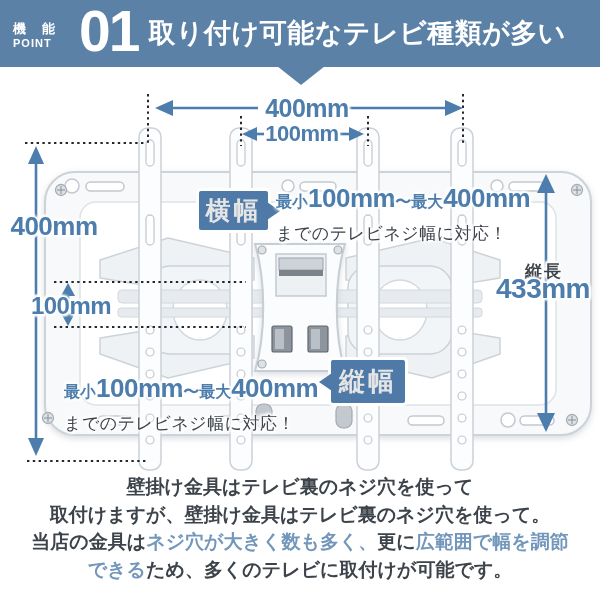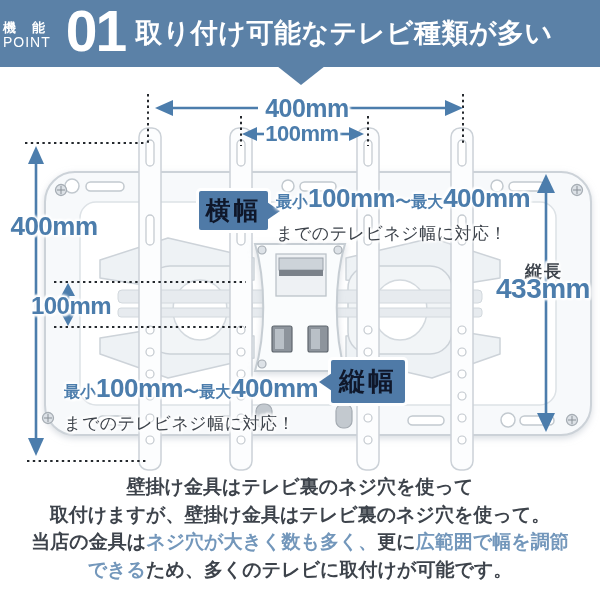--- a/index.html
+++ b/index.html
@@ -6,26 +6,26 @@
     --c-header_bg:#5b81a7; --c-badge_bg:#4f7aa7; --c-dim_blue:#4c7dac;
     --c-text_dark:#3d434b; --c-text_blue:#7397bb;
   }
   *{margin:0;padding:0;box-sizing:border-box;}
   body{background:#fff;font-family:"Liberation Sans","DejaVu Sans",sans-serif;}
   .stage{position:relative;width:600px;height:600px;background:#fff;overflow:hidden;}
 
   
   .hd{position:absolute;left:0;top:0;width:600px;height:67px;
       background:var(--c-header_bg);display:flex;align-items:center;
-      padding-left:3px;color:#fff;}
+      padding-left:13px;color:#fff;}
   .kicker{display:flex;flex-direction:column;line-height:1.1;margin-top:4px;}
   .k1{font-size:13px;font-weight:700;letter-spacing:16px;margin-right:-16px;white-space:nowrap;}
-  .k2{font-size:14px;font-weight:400;letter-spacing:1px;white-space:nowrap;}
+  .k2{font-size:11px;font-weight:700;letter-spacing:1px;white-space:nowrap;}
   .num{font-size:57px;font-weight:700;line-height:1;letter-spacing:-2px;
-       margin:0 10px 0 15px;transform:translateY(-2px);}
+       margin:0 10px 0 24px;transform:translateY(-2px);}
   .title{font-size:27px;font-weight:700;letter-spacing:.5px;white-space:nowrap;
          transform:translateY(-1px);}
   .hd-pointer{position:absolute;left:277px;top:66px;width:0;height:0;
       border-left:24px solid transparent;border-right:24px solid transparent;
       border-top:19px solid var(--c-header_bg);}
 
   
   .art{position:absolute;left:0;top:0;}
 
   
@@ -34,21 +34,21 @@
   .halo{text-shadow:0 0 3px #fff,0 0 4px #fff,-2px 0 3px #fff,2px 0 3px #fff,
         0 -2px 3px #fff,0 2px 3px #fff,-2px -2px 2px #fff,2px 2px 2px #fff;}
   .t400{left:258px;top:96px;width:98px;font-size:25px;}
   .t100{left:260px;top:123px;width:84px;font-size:22px;}
   .l400{left:8px;top:213px;width:92px;font-size:26px;}
   .l100{left:20px;top:294px;width:102px;font-size:24px;}
   .r-label{left:500px;top:263px;width:88px;font-size:17px;color:var(--c-text_dark);letter-spacing:2px;}
   .r-value{left:488px;top:275px;width:110px;font-size:28px;}
 
   
-  .badge{position:absolute;background:var(--c-badge_bg);color:#0f172a;font-weight:700;
+  .badge{position:absolute;background:var(--c-badge_bg);color:#e5e5e5;font-weight:700;
          display:flex;align-items:center;justify-content:center;border-radius:2px;
          box-shadow:0 0 0 3px #fff;letter-spacing:3px;text-align:right;}
   .badge-w{left:199px;top:191px;width:69px;height:39px;font-size:25px;}
   .badge-w::after{content:"";position:absolute;right:-12px;top:50%;transform:translateY(-50%);
       border:9px solid transparent;border-left:13px solid var(--c-badge_bg);border-right:0;}
   .badge-h{left:331px;top:360px;width:74px;height:43px;font-size:26px;}
   .badge-h::before{content:"";position:absolute;left:-12px;top:50%;transform:translateY(-50%);
       border:9px solid transparent;border-right:13px solid var(--c-badge_bg);border-left:0;}
 
   

